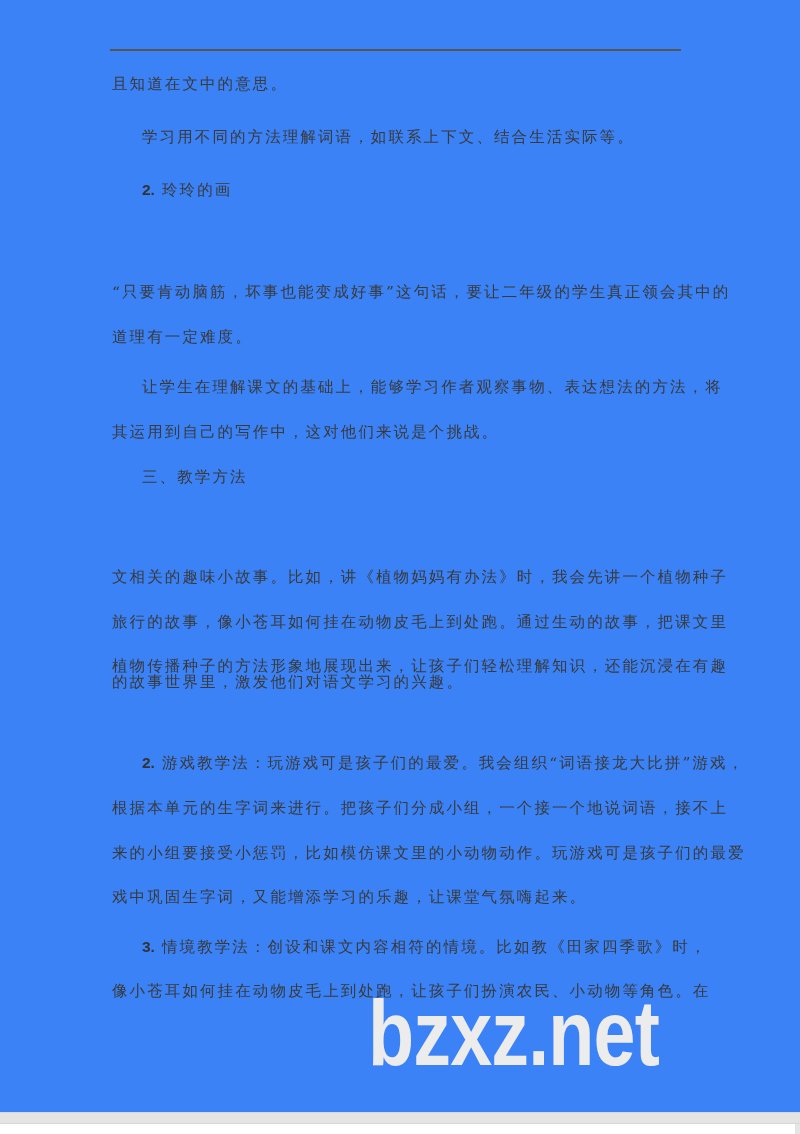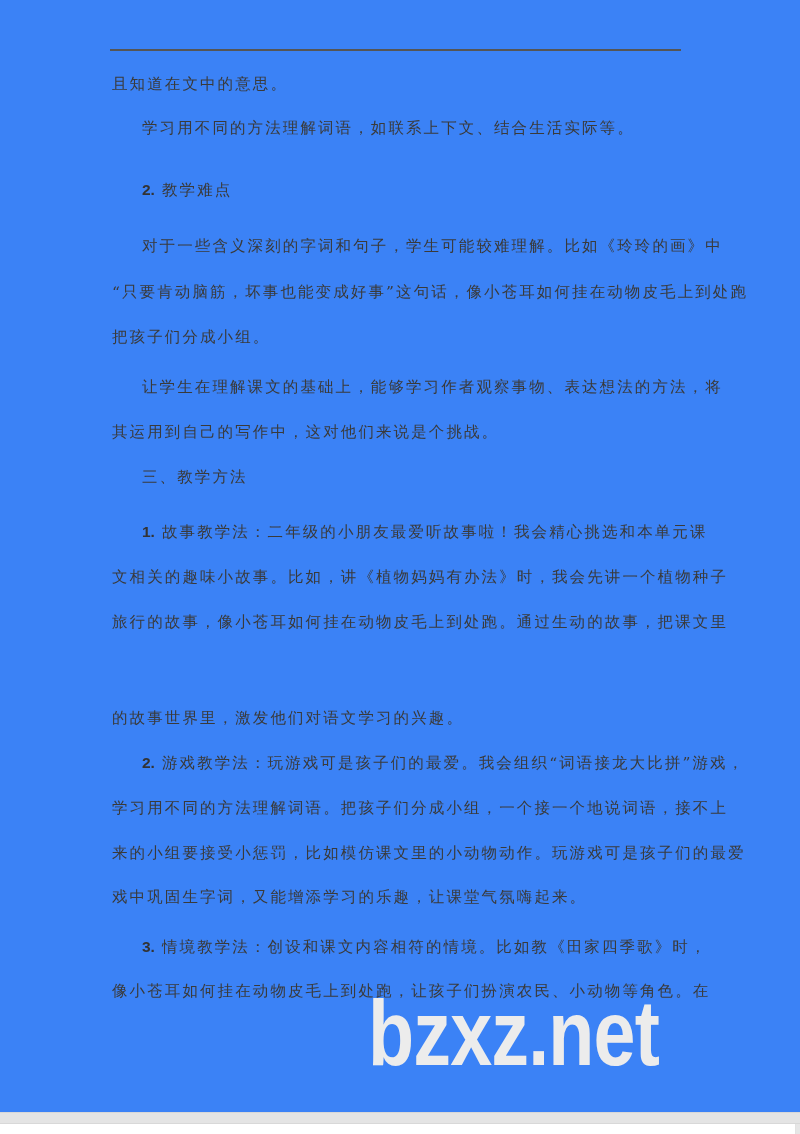--- a/index.html
+++ b/index.html
@@ -86,67 +86,64 @@
 </head>
 <body>
 
 <div class="page">
   <div class="header-rule"></div>
 
   <div class="line" style="top:74px">
     <span>且知道在文中的意思。</span>
   </div>
 
-  <div class="line indent" style="top:118px">
+  <div class="line indent" style="top:127px">
     <span>学习用不同的方法理解词语，如联系上下文、结合生活实际等。</span>
   </div>
 
   <div class="line indent" style="top:180px">
-    <span class="num">2.</span><span> 教学难点</span>
+    <span class="num">2.</span><span> 玲玲的画</span>
   </div>
 
-  <div class="line indent" style="top:236px">
-    <span>对于一些含义深刻的字词和句子，学生可能较难理解。比如《玲玲的画》中</span>
-  </div>
   <div class="line" style="top:282px">
-    <span>“只要肯动脑筋，坏事也能变成好事”这句话，像小苍耳如何挂在动物皮毛上到处跑</span>
+    <span>“只要肯动脑筋，坏事也能变成好事”这句话，要让二年级的学生真正领会其中的</span>
   </div>
   <div class="line" style="top:327px">
-    <span>把孩子们分成小组。</span>
+    <span>道理有一定难度。</span>
   </div>
 
   <div class="line indent" style="top:377px">
     <span>让学生在理解课文的基础上，能够学习作者观察事物、表达想法的方法，将</span>
   </div>
   <div class="line indent" style="top:467px">
     <span>三、教学方法</span>
   </div>
 
   <div class="line" style="top:422px">
     <span>其运用到自己的写作中，这对他们来说是个挑战。</span>
   </div>
 
-  <div class="line indent" style="top:522px">
-    <span class="num">1.</span><span> 故事教学法：二年级的小朋友最爱听故事啦！我会精心挑选和本单元课</span>
-  </div>
   <div class="line" style="top:612px">
     <span>旅行的故事，像小苍耳如何挂在动物皮毛上到处跑。通过生动的故事，把课文里</span>
   </div>
   <div class="line" style="top:567px">
     <span>文相关的趣味小故事。比如，讲《植物妈妈有办法》时，我会先讲一个植物种子</span>
   </div>
-  <div class="line" style="top:708px">
+  <div class="line" style="top:656px">
+    <span>植物传播种子的方法形象地展现出来，让孩子们轻松理解知识，还能沉浸在有趣</span>
+  </div>
+  <div class="line" style="top:672px">
     <span>的故事世界里，激发他们对语文学习的兴趣。</span>
   </div>
 
   <div class="line indent" style="top:753px">
     <span class="num">2.</span><span> 游戏教学法：玩游戏可是孩子们的最爱。我会组织“词语接龙大比拼”游戏，</span>
   </div>
   <div class="line" style="top:798px">
-    <span>学习用不同的方法理解词语。把孩子们分成小组，一个接一个地说词语，接不上</span>
+    <span>根据本单元的生字词来进行。把孩子们分成小组，一个接一个地说词语，接不上</span>
   </div>
   <div class="line" style="top:843px">
     <span>来的小组要接受小惩罚，比如模仿课文里的小动物动作。玩游戏可是孩子们的最爱</span>
   </div>
   <div class="line" style="top:887px">
     <span>戏中巩固生字词，又能增添学习的乐趣，让课堂气氛嗨起来。</span>
   </div>
 
   <div class="line indent" style="top:937px">
     <span class="num">3.</span><span> 情境教学法：创设和课文内容相符的情境。比如教《田家四季歌》时，</span>

